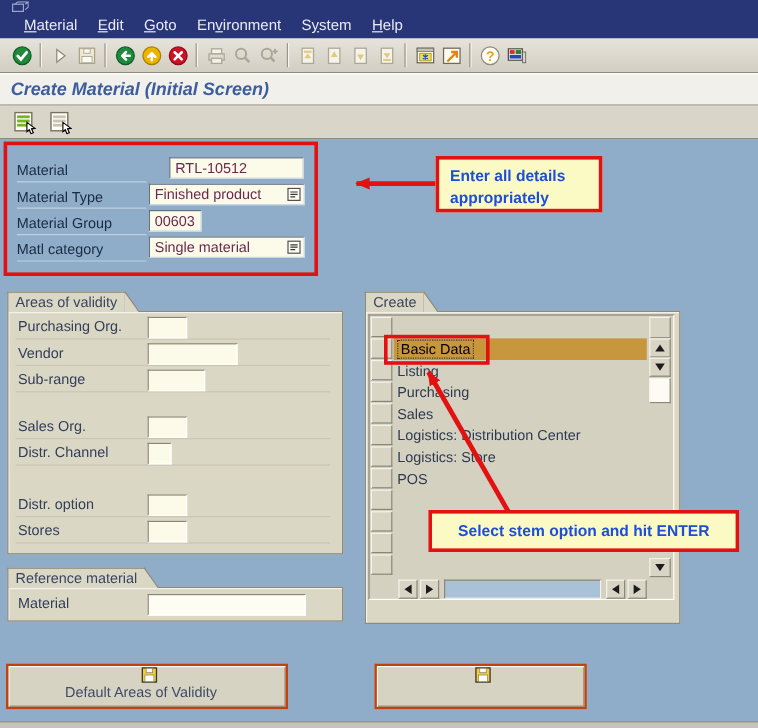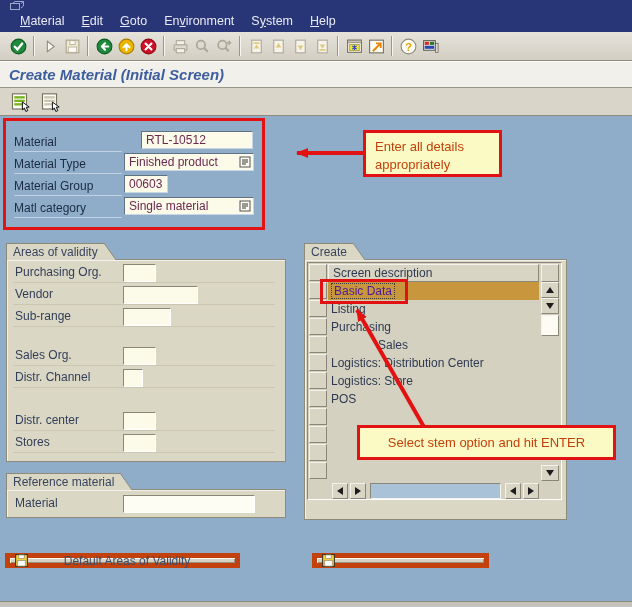--- a/index.html
+++ b/index.html
@@ -58,45 +58,45 @@
   
   .tbl-region { position:absolute; left:2px; top:2px; width:255px; height:238px; background:var(--c-table_bg);
                 border:1px solid; border-color:#8A8678 #FFFFFF #FFFFFF #8A8678; }
   .sel-sq { position:absolute; left:1px; width:18px; height:17px; background:#D9D5C5;
             border:1px solid; border-color:#F4F2EA #8A8678 #8A8678 #F4F2EA; }
   .th-cell { position:absolute; left:20px; top:1px; width:211px; height:18px; background:#D9D5C5;
              border:1px solid; border-color:#F4F2EA #8A8678 #8A8678 #F4F2EA;
              color:#2E3A52; padding:1px 4px; line-height:15px; }
   .view-row { position:absolute; left:20px; width:211px; height:18px; color:#2E3A52;
               padding:2px 3px; line-height:14px; white-space:nowrap; overflow:hidden; }
-  .view-row.selected { background:var(--c-selected_row); color:#4c1d95; }
+  .view-row.selected { background:var(--c-selected_row); color:#000000; }
   .focus-dotted { border:1px dotted #3A3A3A; padding:0 2px; }
   .scr-btn { position:absolute; width:18px; height:16px; background:#D9D5C5;
              border:1px solid; border-color:#F4F2EA #8A8678 #8A8678 #F4F2EA;
              display:flex; align-items:center; justify-content:center; }
   .scr-btn.h { width:16px; }
   .vthumb { position:absolute; left:233px; width:18px; background:#FCFBF4;
             border:1px solid; border-color:#F4F2EA #8A8678 #8A8678 #F4F2EA; }
   .htrack { position:absolute; height:16px; background:#A9C2D8;
             border:1px solid; border-color:#8A8678 #F4F2EA #F4F2EA #8A8678; }
   .tri-up    { width:0; height:0; border-left:4px solid transparent; border-right:4px solid transparent; border-bottom:6px solid #1C1C1C; }
   .tri-down  { width:0; height:0; border-left:4px solid transparent; border-right:4px solid transparent; border-top:6px solid #1C1C1C; }
   .tri-left  { width:0; height:0; border-top:4px solid transparent; border-bottom:4px solid transparent; border-right:6px solid #1C1C1C; }
   .tri-right { width:0; height:0; border-top:4px solid transparent; border-bottom:4px solid transparent; border-left:6px solid #1C1C1C; }
 
   
   .anno-rect { position:absolute; border:3px solid var(--c-annotation_red); z-index:5; pointer-events:none; }
   .note { position:absolute; background:var(--c-note_bg); border:3px solid var(--c-annotation_red);
-          color:#c2410c; font-weight:normal; font-size:13px; z-index:6; }
+          color:#1d4ed8; font-weight:bold; font-size:13px; z-index:6; }
   .arrows { position:absolute; left:0; top:0; z-index:4; pointer-events:none; }
 
   
-  .sap-button { position:absolute; height:15px; background:#D7D3C3; border:5px solid #c2410c;
+  .sap-button { position:absolute; height:38px; background:#D7D3C3; border:2px solid #c2410c;
                 box-shadow:inset 1px 1px 0 #F8F7F2, inset -1px -1px 0 #96927F;
-                display:flex; align-items:center; cursor:default; }
+                display:flex; align-items:center; cursor:default;flex-direction:column; }
   .btn-disk { margin-left:4px; width:15px; display:flex; align-items:center; }
   .btn-label { flex:1; text-align:center; color:var(--c-button_text); padding-right:10px; }
 </style>
 </head>
 <body>
 
 <div class="screen">
 
   <div class="titlebar">
     <svg width="14" height="9" viewBox="0 0 14 9">
@@ -310,21 +310,21 @@
           </div>
           <div class="arow" style="top: 108px;">
             <span class="lbl">Distr. Channel</span>
             <div class="sapinput" style="width: 20px;"></div>
           </div>
           <div class="arow" style="top: 86px;">
             <span class="lbl">Sales Org.</span>
             <div class="sapinput" style="width: 33px;"></div>
           </div>
           <div class="arow" style="top: 151px;">
-            <span class="lbl">Distr. center</span>
+            <span class="lbl">Distr. option</span>
             <div class="sapinput" style="width: 33px;"></div>
           </div>
           <div class="arow" style="top: 173px;">
             <span class="lbl">Stores</span>
             <div class="sapinput" style="width: 33px;"></div>
           </div>
         </div>
     </div>
 
     <div class="groupbox" style="left:304px; top:127px; width:263px; height:277px;">
@@ -344,26 +344,25 @@
               <div class="sel-sq" style="top: 55px;"></div>
               <div class="sel-sq" style="top: 73px;"></div>
               <div class="sel-sq" style="top: 91px;"></div>
               <div class="sel-sq" style="top: 109px;"></div>
               <div class="sel-sq" style="top: 127px;"></div>
               <div class="sel-sq" style="top: 145px;"></div>
               <div class="sel-sq" style="top: 163px;"></div>
               <div class="sel-sq" style="top: 181px;"></div>
               <div class="sel-sq" style="top: 199px;"></div>
             </div>
-          <div class="th-cell">Screen description</div>
           <div>
               <div class="view-row selected" style="top: 19px;"><span class="focus-dotted">Basic Data</span></div>
               <div class="view-row" style="top: 37px;">Listing</div>
               <div class="view-row" style="top: 55px;">Purchasing</div>
-              <div class="view-row" style="top: 73px; margin-left: 47px;">Sales</div>
+              <div class="view-row" style="top: 73px;">Sales</div>
               <div class="view-row" style="top: 91px;">Logistics: Distribution Center</div>
               <div class="view-row" style="top: 109px;">Logistics: Store</div>
               <div class="view-row" style="top: 127px;">POS</div>
             </div>
 
           <div class="scr-btn" style="left:233px; top:1px; height:18px;"></div>
           <div class="scr-btn" style="left:233px; top:19px;">
               <span class="tri-up"></span>
             </div>
           <div class="scr-btn" style="left:233px; top:35px;">

